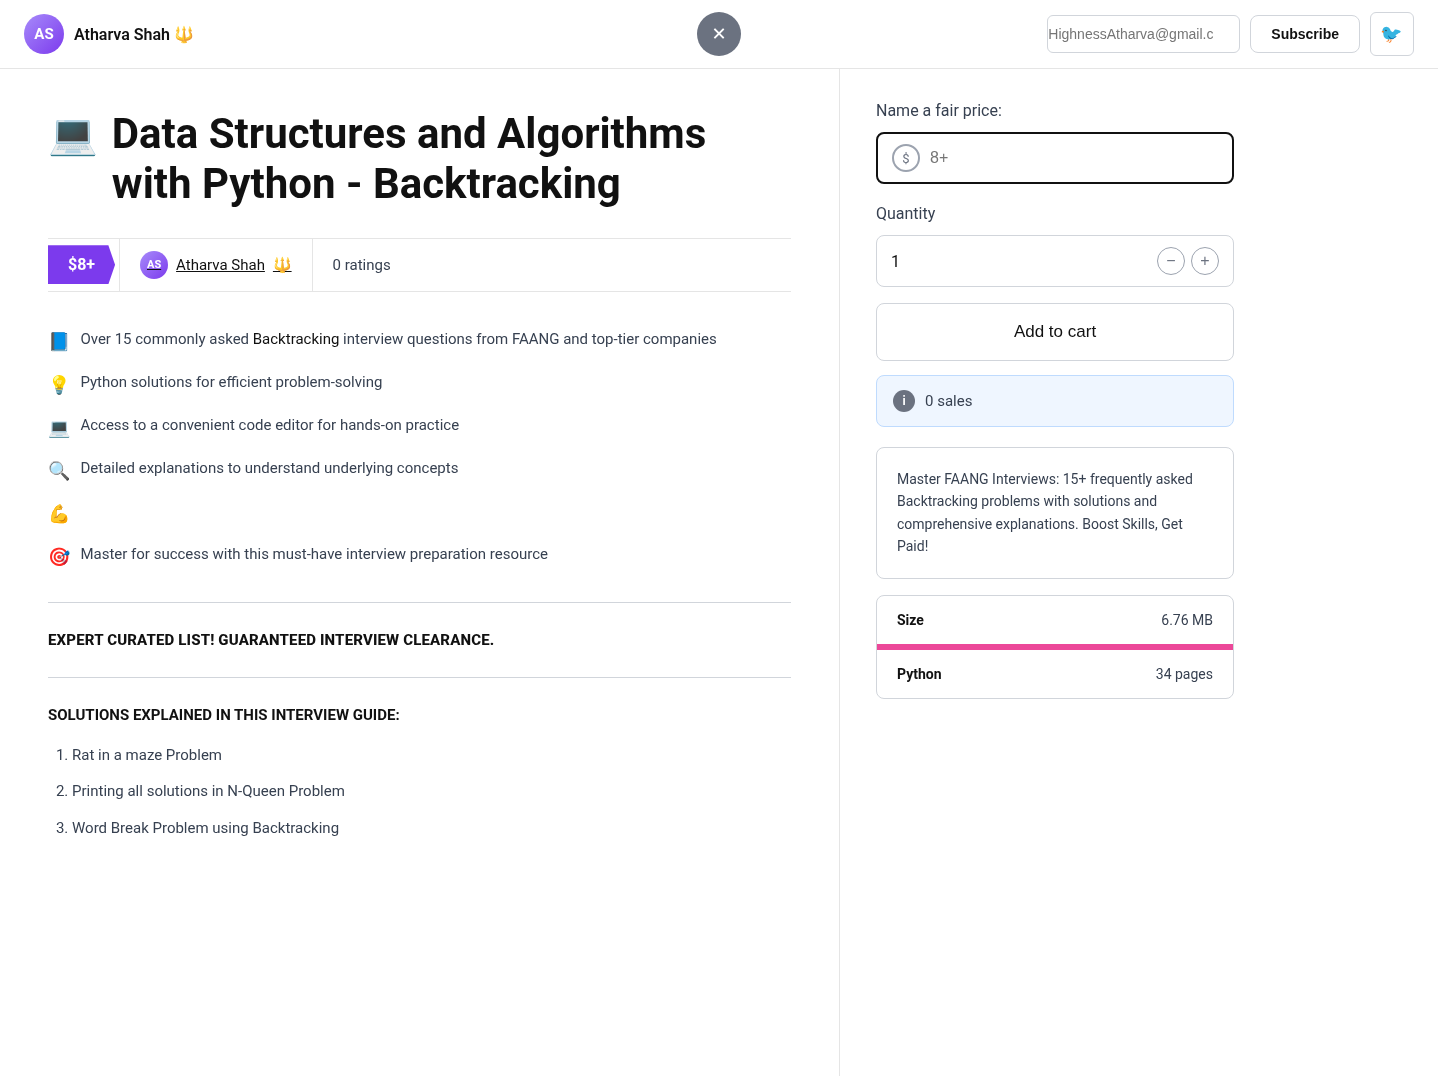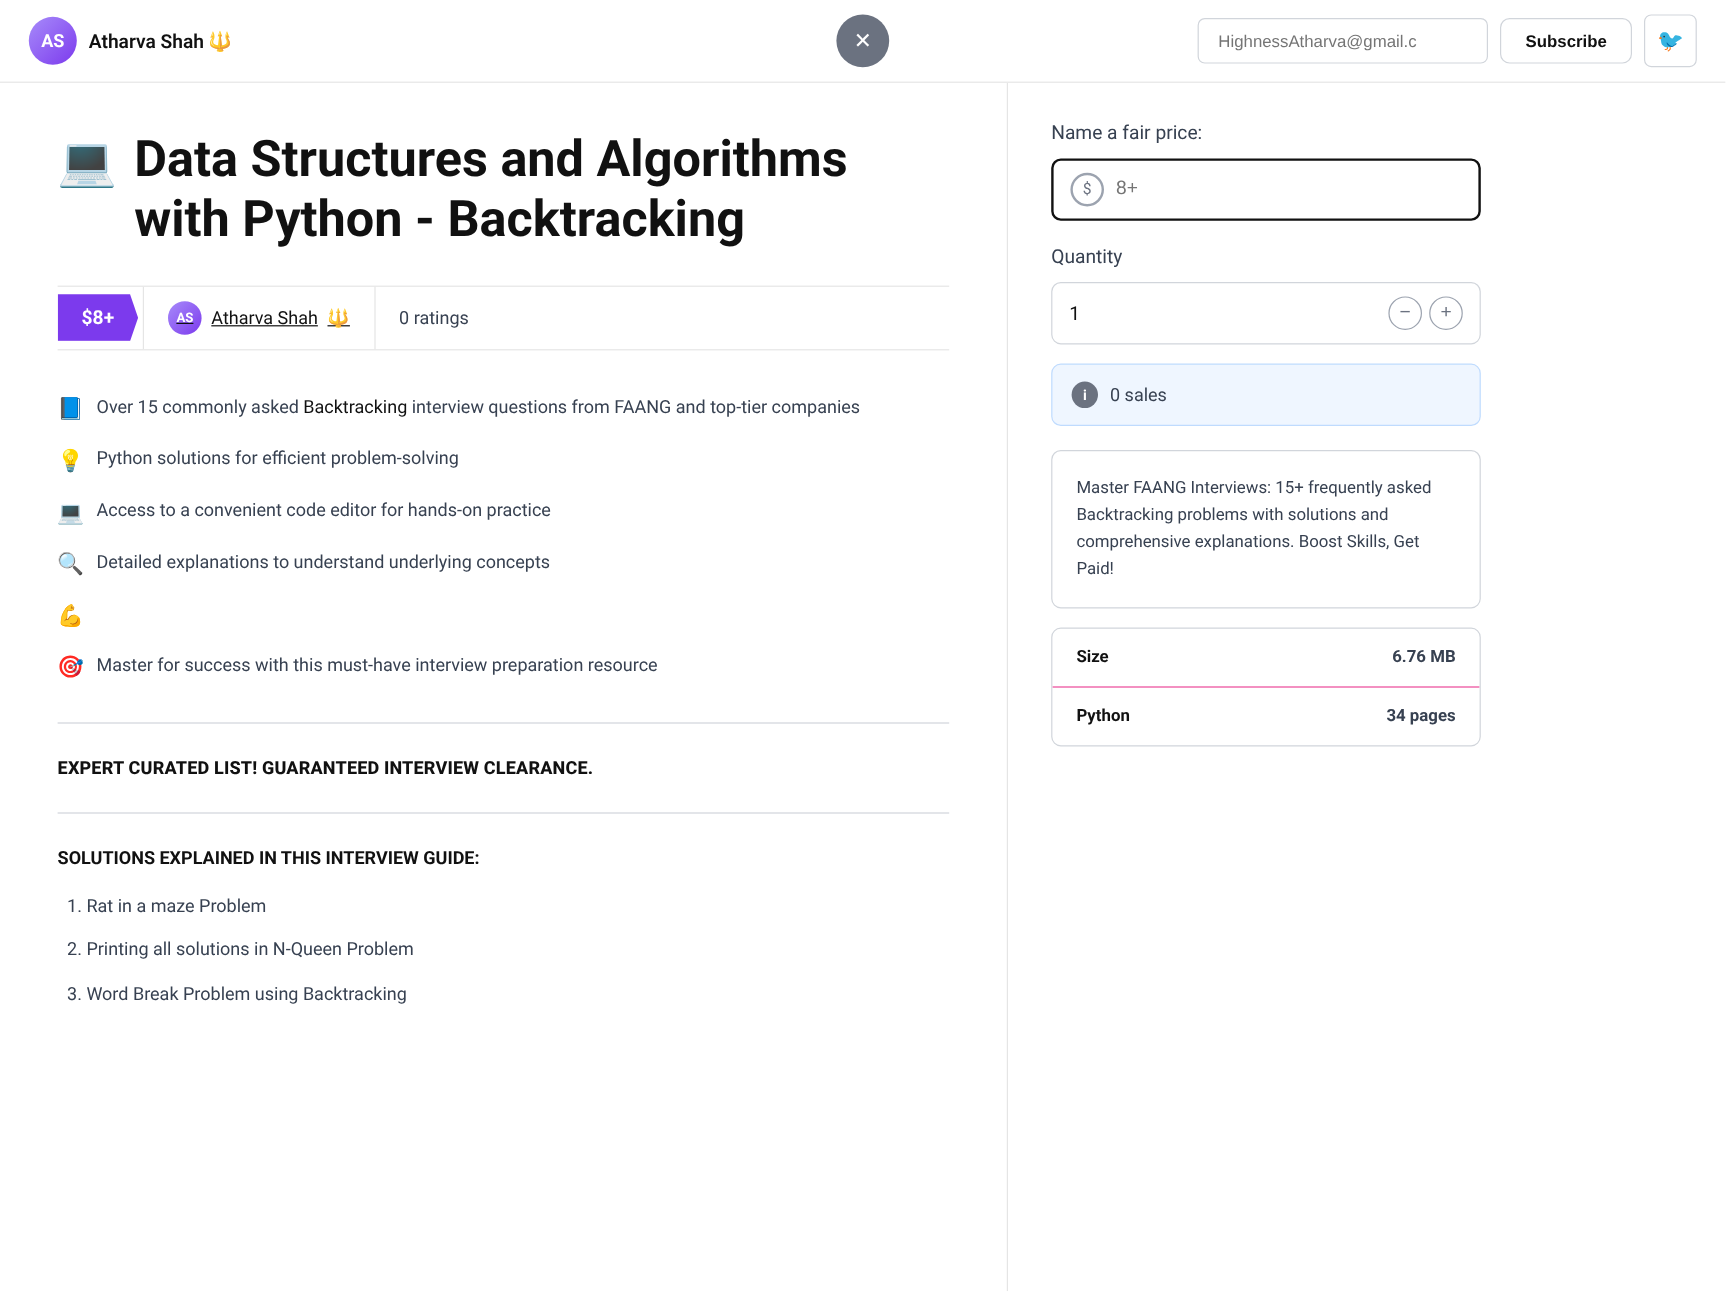--- a/index.html
+++ b/index.html
@@ -50,25 +50,25 @@
       color: #fff;
       font-size: 18px;
     }
     .header-right {
       margin-left: auto;
       display: flex;
       align-items: center;
       gap: 10px;
     }
     .email-input {
-      padding: 10px 16px;
+      padding: 10px 0;
       border: 1px solid #d1d5db;
       border-radius: 6px;
       font-size: 14px;
-      width: 242px;
+      width: 193px;
       color: #374151;
     }
     .subscribe-btn {
       padding: 10px 20px;
       border: 1px solid #d1d5db;
       border-radius: 8px;
       background: #fff;
       font-size: 14px;
       font-weight: 600;
       cursor: pointer;
@@ -334,29 +334,28 @@
       overflow: hidden;
     }
     .meta-row {
       display: flex;
       align-items: center;
       justify-content: space-between;
       padding: 16px 20px;
       font-size: 14px;
     }
     .meta-row:not(:last-child) {
-      border-bottom: 1px solid #ec4899;
+      border-bottom: 6px solid #ec4899;
     }
     .meta-row .meta-key {
       font-weight: 700;
       color: #111;
     }
     .meta-row .meta-val {
       color: #374151;
-      font-weight: bold;
     }
   </style>
 </head>
 <body>
 
 <header class="header">
   <div class="header-left">
     <div class="avatar">
       <span style="font-size:15px;font-weight:700;">AS</span>
     </div>
@@ -454,20 +453,21 @@
     <p class="quantity-label">Quantity</p>
 
     <div class="quantity-wrap">
       <span class="quantity-value">1</span>
       <div class="quantity-controls">
         <button class="qty-btn">−</button>
         <button class="qty-btn">+</button>
       </div>
     </div>
 
+    <button class="add-to-cart-btn">Add to cart</button>
 
     <div class="sales-banner">
       <div class="info-icon">i</div>
       <span>
         <span>0</span>
         <span> </span><span>sales</span>
       </span>
     </div>
 
     <div class="description-box">

